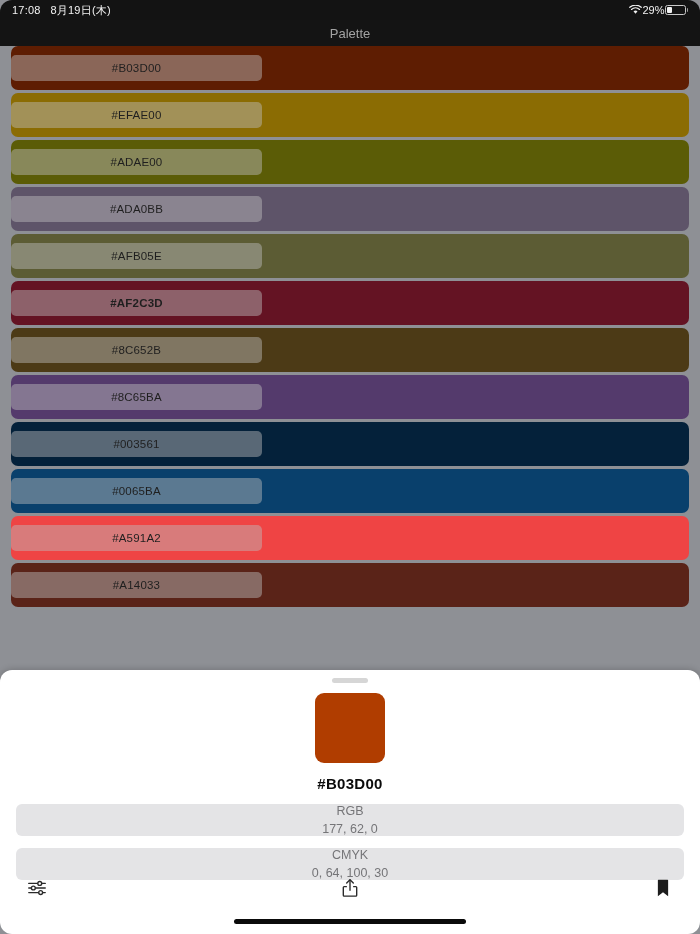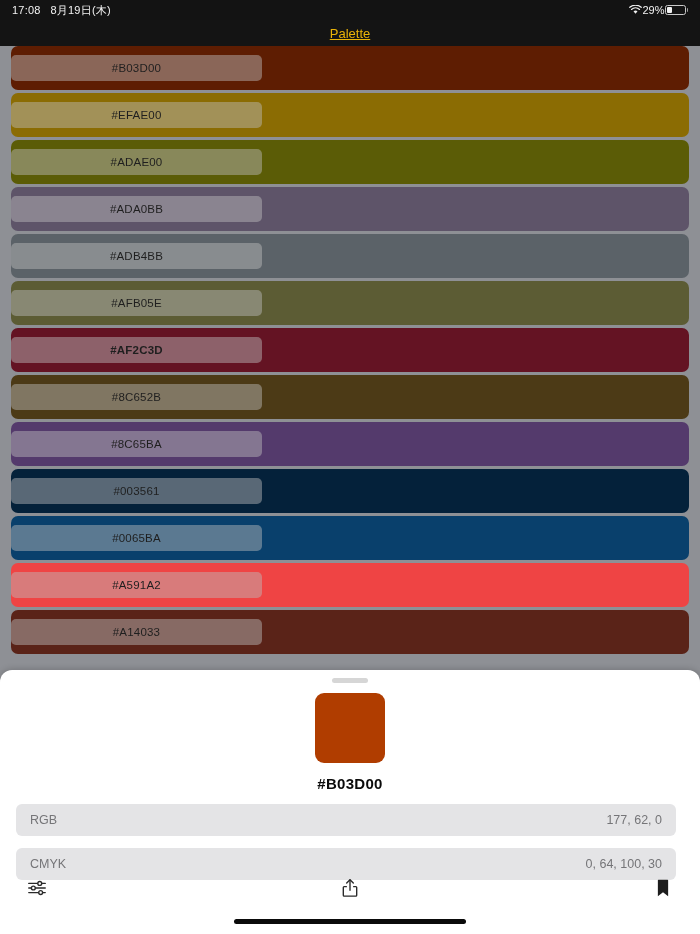--- a/index.html
+++ b/index.html
@@ -2,21 +2,21 @@
 <html><head>
 <meta charset="utf-8">
 <style>
   * { margin:0; padding:0; box-sizing:border-box; }
   html, body {
     width:700px; height:934px;
     background:#8e9095;
     font-family:"Liberation Sans", sans-serif;
     overflow:hidden;
   }
-  #app { position:relative; width:700px; height:934px; overflow:hidden; background:#8e9095; }
+  #app { position:relative; width:700px; height:934px; overflow:hidden; background:#8e9095;border-radius:12px; }
 
   
   .statusbar {
     position:absolute; top:0; left:0; width:700px; height:20px;
     background:#131313; color:#f2f2f2;
     display:flex; align-items:center; justify-content:space-between;
     padding:0 12px; font-size:11px; z-index:30;
   }
   .sb-left { display:flex; align-items:center; gap:10px; letter-spacing:0.2px; }
   .sb-right { display:flex; align-items:center; }
@@ -26,23 +26,23 @@
     width:21px; height:10px; border:1px solid #c9c9c9; border-radius:2.5px;
     padding:1.3px; display:flex; align-items:stretch;
   }
   .batt-fill { width:28%; background:#f0f0f0; border-radius:1px; }
   .batt-cap { width:1.5px; height:4px; background:#9a9a9a; border-radius:0 1px 1px 0; }
   .sb-pct { font-size:11px; }
 
   
   .navbar {
     position:absolute; top:20px; left:0; width:700px; height:26px;
-    background:#141414; color:#eab308;
+    background:#141414; color:#a3a3a3;
     display:flex; align-items:center; justify-content:center;
-    font-size:13px; z-index:29;text-decoration:underline;
+    font-size:13px; z-index:29;
   }
 
   
   .list {
     position:absolute; top:46px; left:0; width:700px; height:626px;
     overflow:hidden;
   }
   .row {
     position:relative;
     height:44px;
@@ -75,25 +75,25 @@
   .swatch {
     width:70px; height:70px; border-radius:9px;
     margin:10px auto 0 auto;
   }
   .hexlabel {
     text-align:center; margin-top:12px;
     font-size:15px; font-weight:bold; color:#0b0b0b;
     letter-spacing:0.3px;
   }
   .inforow {
-    margin:12px 24px 0 16px; height:32px;
+    margin:12px 16px 0 16px; height:32px;
     background:#e4e4e6; border-radius:6px;
     display:flex; align-items:center; justify-content:space-between;
     padding:0 14px;
-    font-size:12.5px; color:#757578;
+    font-size:12.5px; color:#757578;flex-direction:column;
   }
   .inforow:first-of-type { margin-top:15px; }
 
   
   .toolbar {
     position:absolute; left:0; bottom:28px; width:700px; height:36px;
     display:flex; align-items:center; z-index:22;
   }
   .tb-slot { flex:1; display:flex; align-items:center; }
   .tb-left { justify-content:flex-start; padding-left:26px; }
@@ -142,23 +142,20 @@
         <div class="pill">#B03D00</div>
       </div>
       <div class="row" style="background: rgb(139, 108, 3); padding-left: 17px;">
         <div class="pill">#EFAE00</div>
       </div>
       <div class="row" style="background: rgb(91, 92, 6);">
         <div class="pill">#ADAE00</div>
       </div>
       <div class="row" style="background: rgb(94, 84, 105);">
         <div class="pill">#ADA0BB</div>
-      </div>
-      <div class="row" style="background: rgb(91, 98, 104);">
-        <div class="pill">#ADB4BB</div>
       </div>
       <div class="row" style="background: rgb(92, 92, 52);">
         <div class="pill">#AFB05E</div>
       </div>
       <div class="row" style="background: rgb(100, 19, 35); font-weight: bold;">
         <div class="pill">#AF2C3D</div>
       </div>
       <div class="row" style="background: rgb(76, 58, 22);">
         <div class="pill">#8C652B</div>
       </div>

